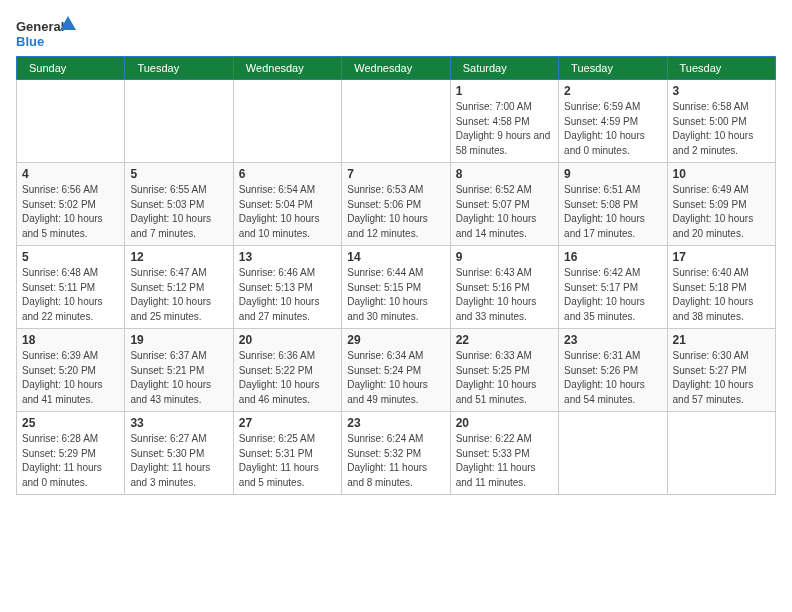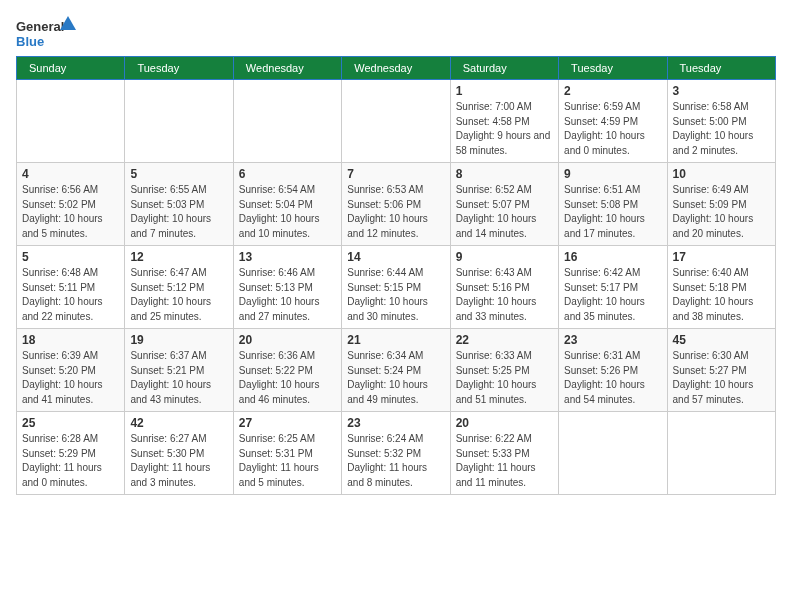--- a/index.html
+++ b/index.html
@@ -189,43 +189,43 @@
         </td>
         <td>
           <div class="day-number">19</div>
           <div class="day-info">Sunrise: 6:37 AM<br>Sunset: 5:21 PM<br>Daylight: 10 hours and 43 minutes.</div>
         </td>
         <td>
           <div class="day-number">20</div>
           <div class="day-info">Sunrise: 6:36 AM<br>Sunset: 5:22 PM<br>Daylight: 10 hours and 46 minutes.</div>
         </td>
         <td>
-          <div class="day-number">21</div>
+          <div class="day-number">29</div>
           <div class="day-info">Sunrise: 6:34 AM<br>Sunset: 5:24 PM<br>Daylight: 10 hours and 49 minutes.</div>
         </td>
         <td>
           <div class="day-number">22</div>
           <div class="day-info">Sunrise: 6:33 AM<br>Sunset: 5:25 PM<br>Daylight: 10 hours and 51 minutes.</div>
         </td>
         <td>
           <div class="day-number">23</div>
           <div class="day-info">Sunrise: 6:31 AM<br>Sunset: 5:26 PM<br>Daylight: 10 hours and 54 minutes.</div>
         </td>
         <td>
-          <div class="day-number">45</div>
+          <div class="day-number">21</div>
           <div class="day-info">Sunrise: 6:30 AM<br>Sunset: 5:27 PM<br>Daylight: 10 hours and 57 minutes.</div>
         </td>
       </tr>
       <tr>
         <td>
           <div class="day-number">25</div>
           <div class="day-info">Sunrise: 6:28 AM<br>Sunset: 5:29 PM<br>Daylight: 11 hours and 0 minutes.</div>
         </td>
         <td>
-          <div class="day-number">42</div>
+          <div class="day-number">33</div>
           <div class="day-info">Sunrise: 6:27 AM<br>Sunset: 5:30 PM<br>Daylight: 11 hours and 3 minutes.</div>
         </td>
         <td>
           <div class="day-number">27</div>
           <div class="day-info">Sunrise: 6:25 AM<br>Sunset: 5:31 PM<br>Daylight: 11 hours and 5 minutes.</div>
         </td>
         <td>
           <div class="day-number">23</div>
           <div class="day-info">Sunrise: 6:24 AM<br>Sunset: 5:32 PM<br>Daylight: 11 hours and 8 minutes.</div>
         </td>

